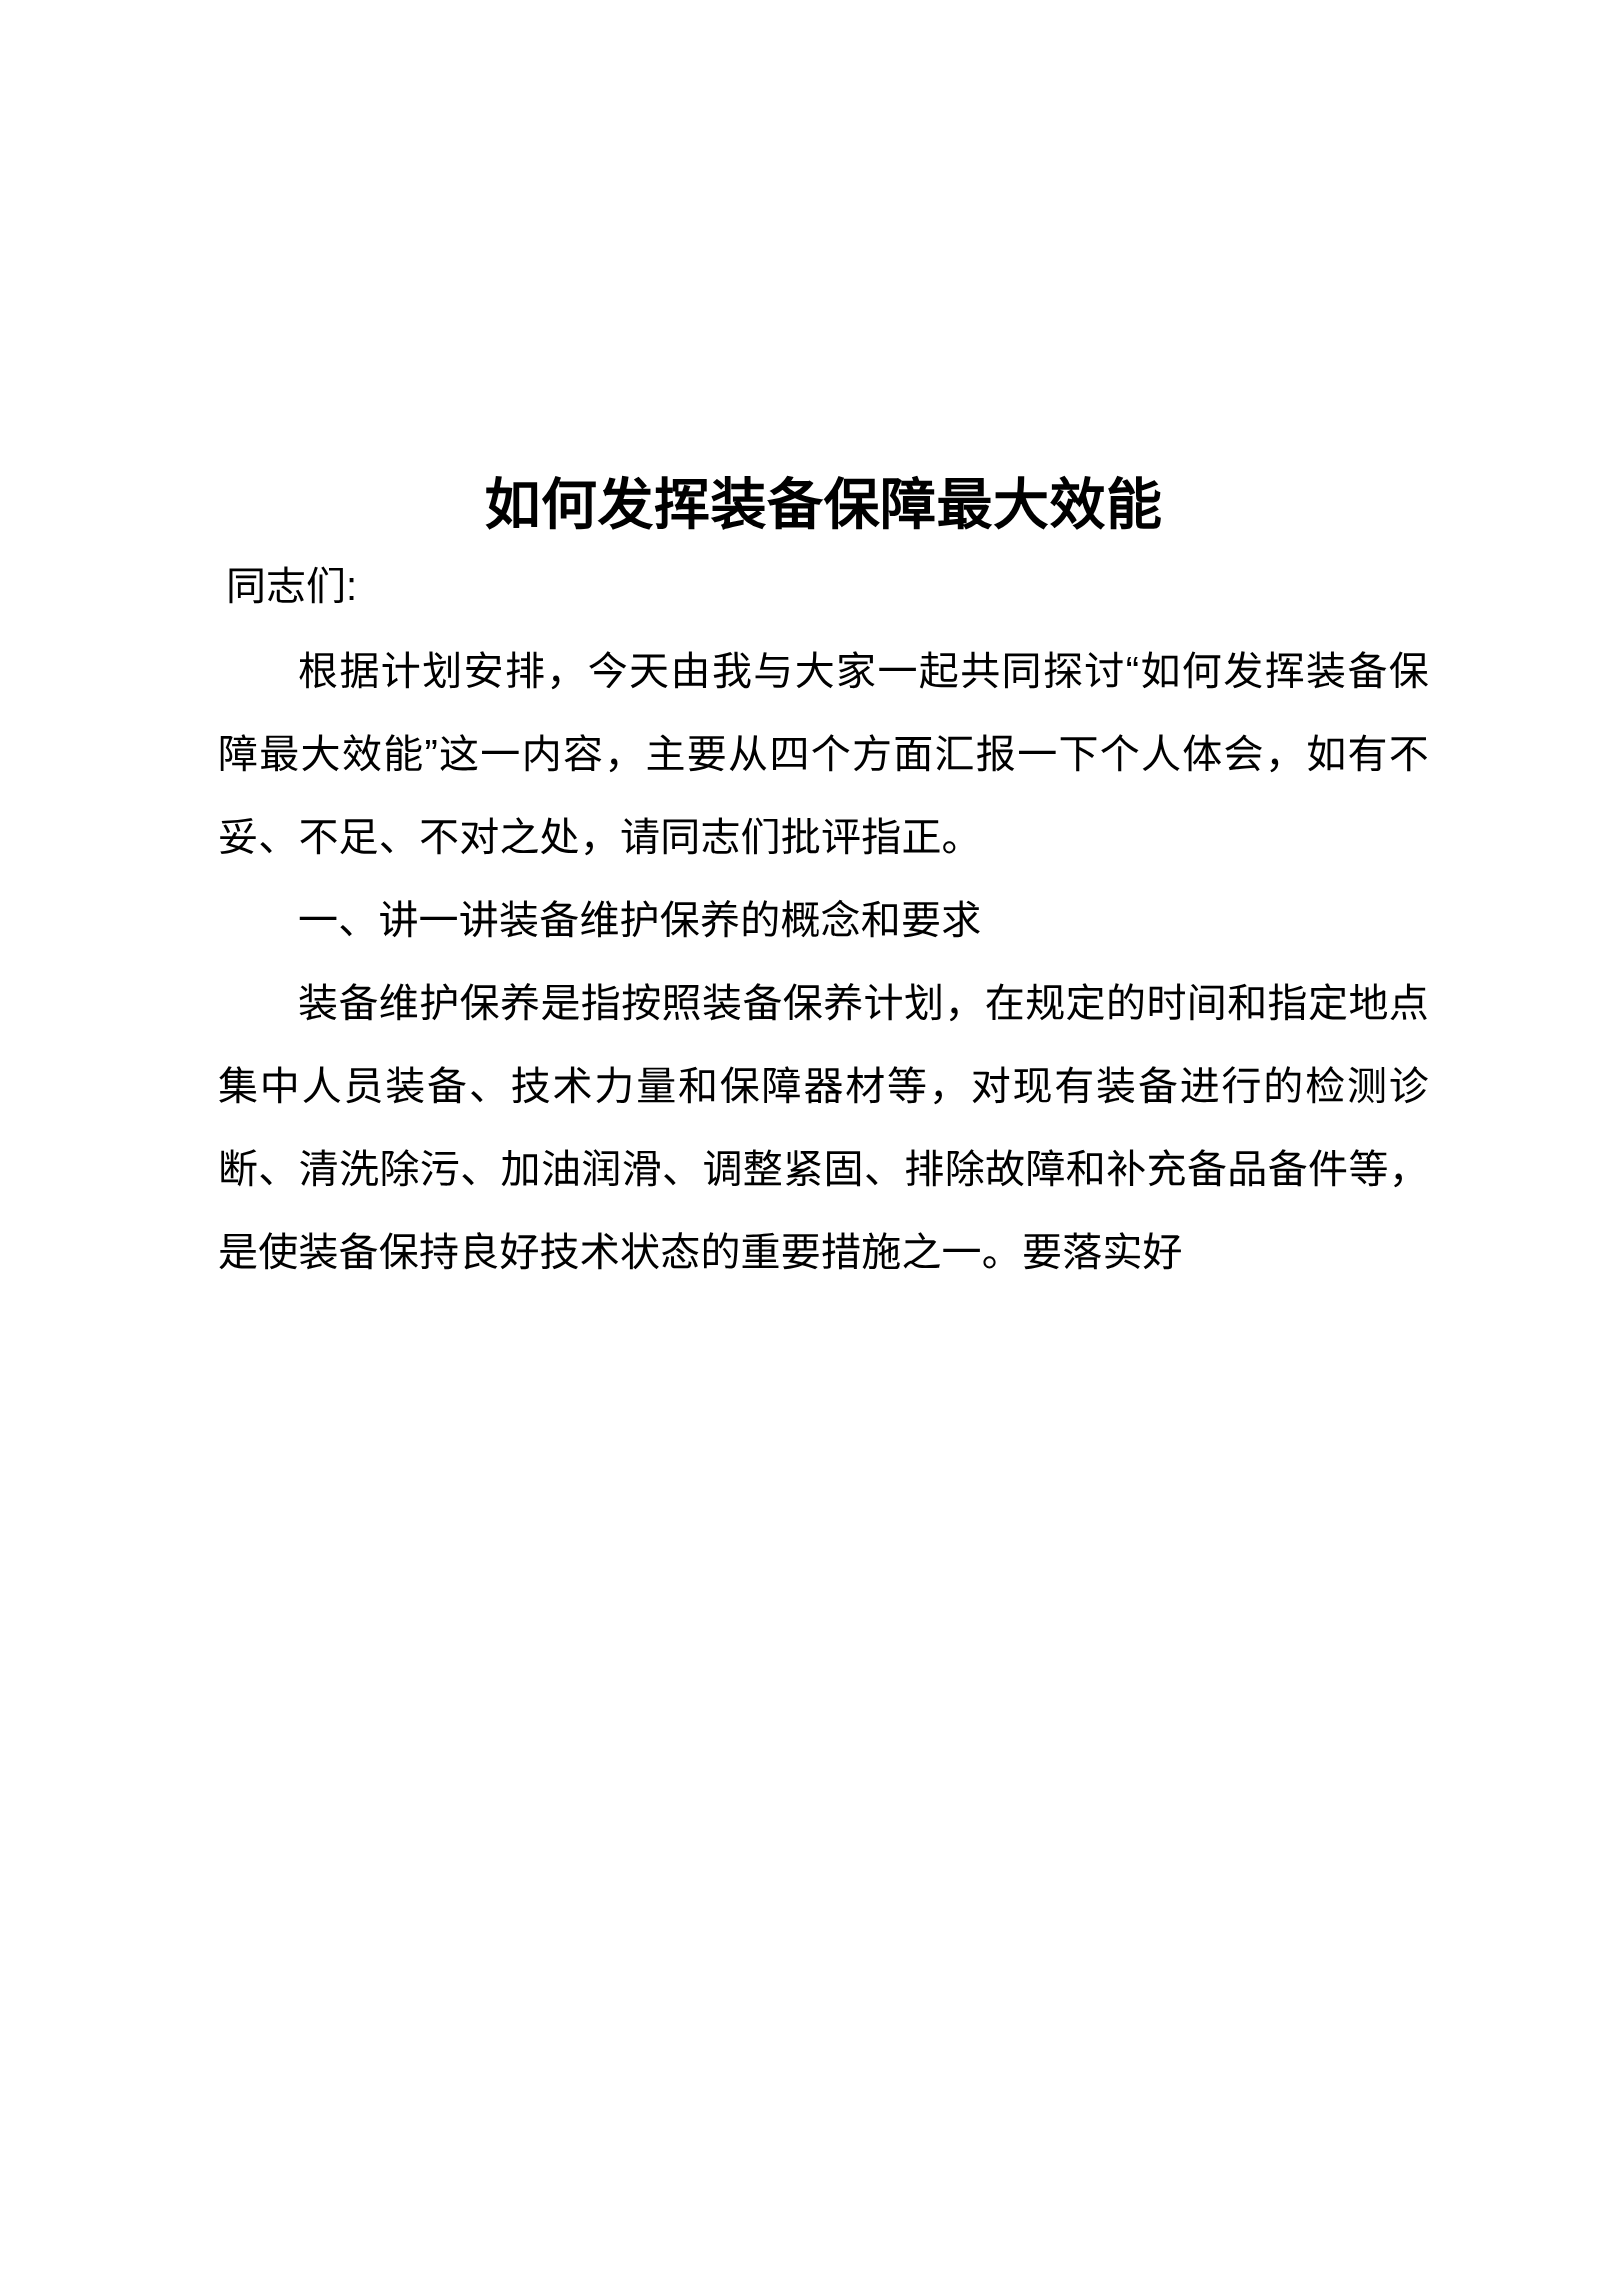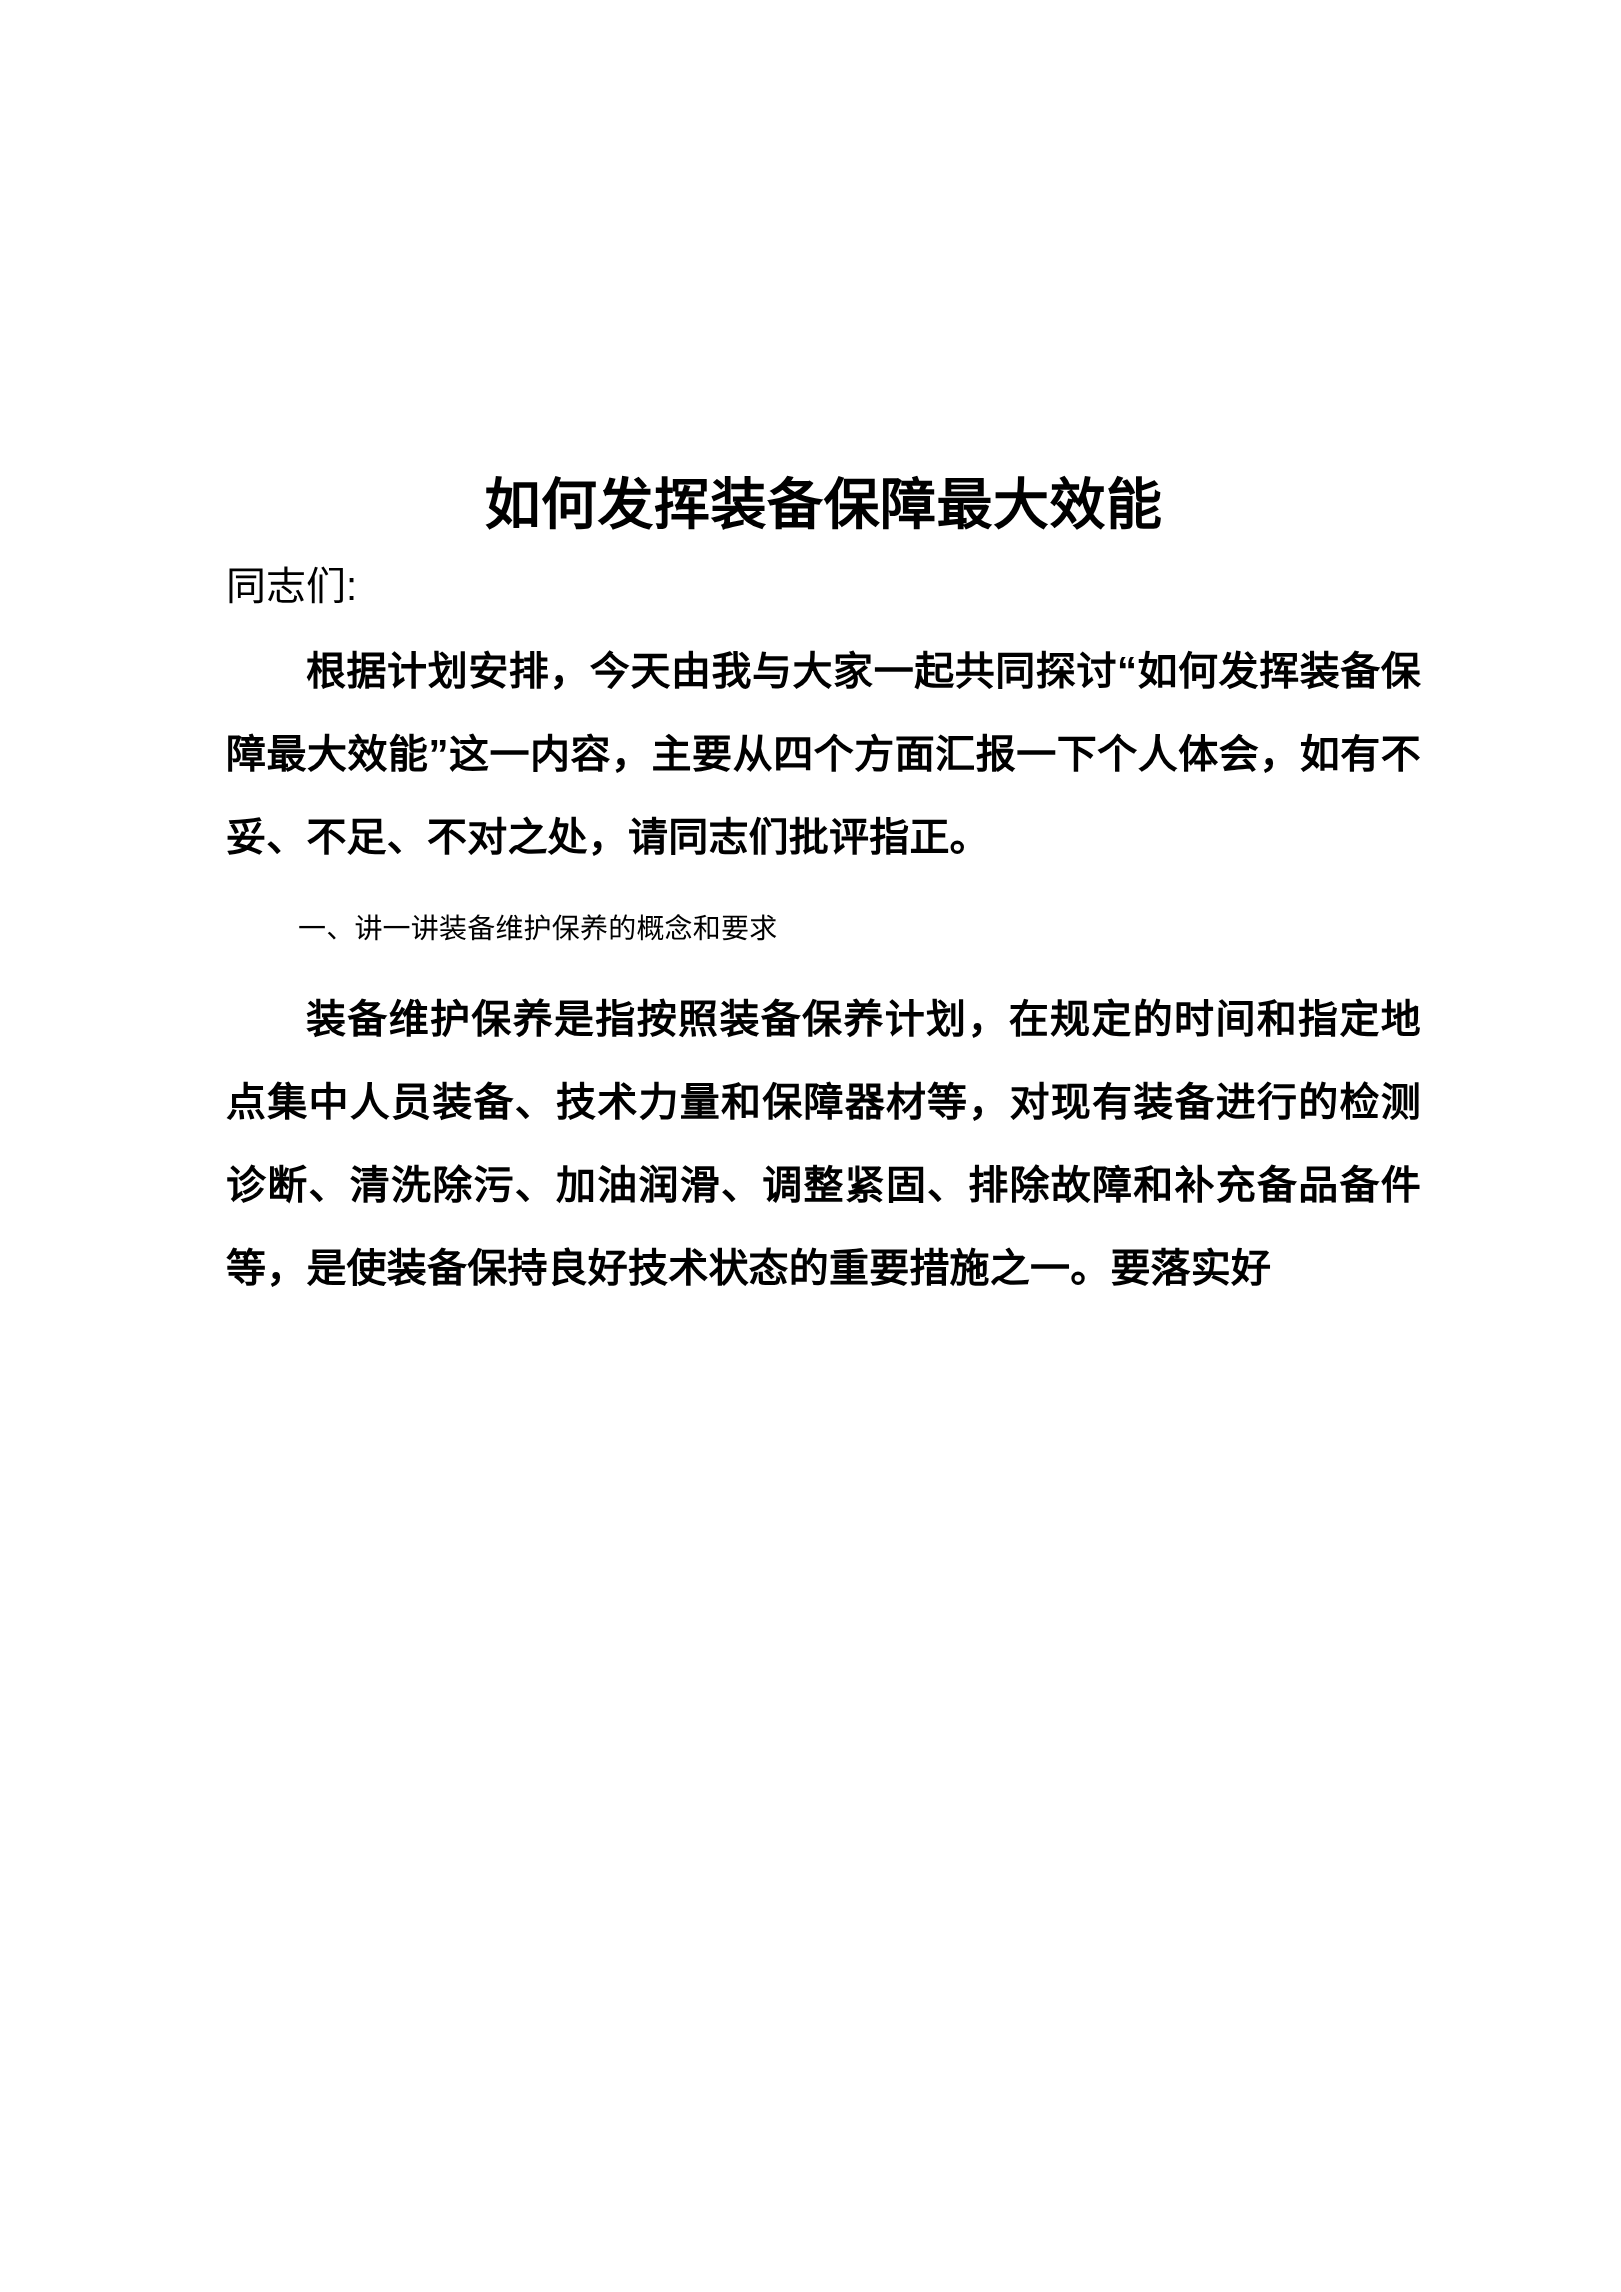--- a/index.html
+++ b/index.html
@@ -44,32 +44,32 @@
     font-size: 40px;
     font-weight: normal;
     line-height: 71px;
     margin: 8px;
     text-align: left;
     letter-spacing: 0px;
   }
 
   .para {
     font-size: 40px;
-    font-weight: bold;
+    font-weight: normal;
     line-height: 83px;
-    margin: 8px;
+    margin: 0;
     text-align: justify;
     text-justify: inter-ideograph;
     text-indent: 80px;
     letter-spacing: 0.2px;
     word-break: break-all;
   }
 
   .heading {
-    font-size: 28px;
+    font-size: 40px;
     font-weight: normal;
     line-height: 83px;
     margin: 0;
     text-indent: 80px;
     text-align: left;
     letter-spacing: 0.2px;
   }
 
   .page-number {
     position: absolute;

